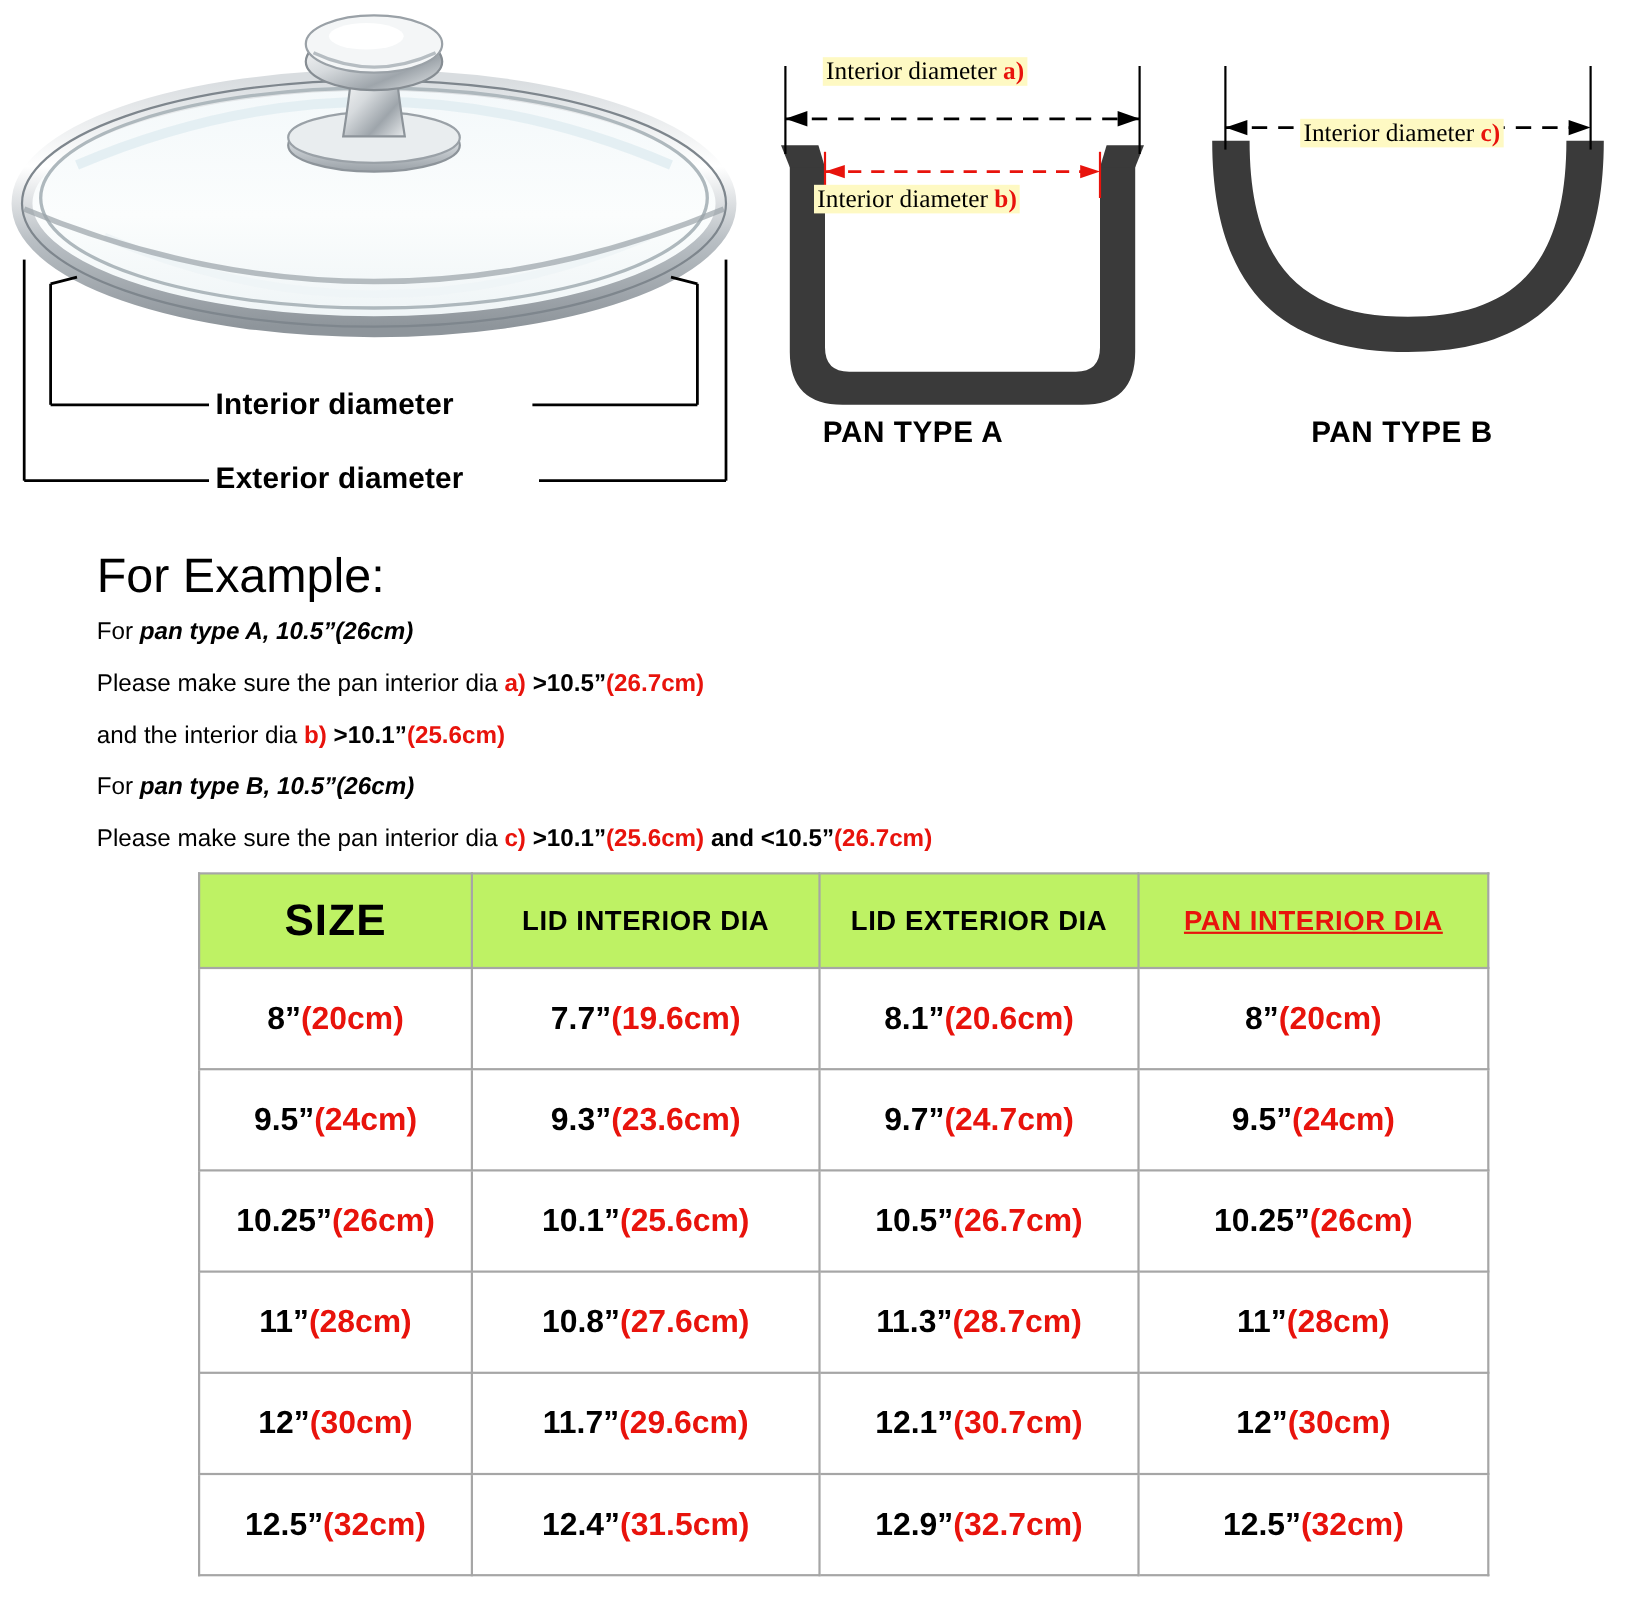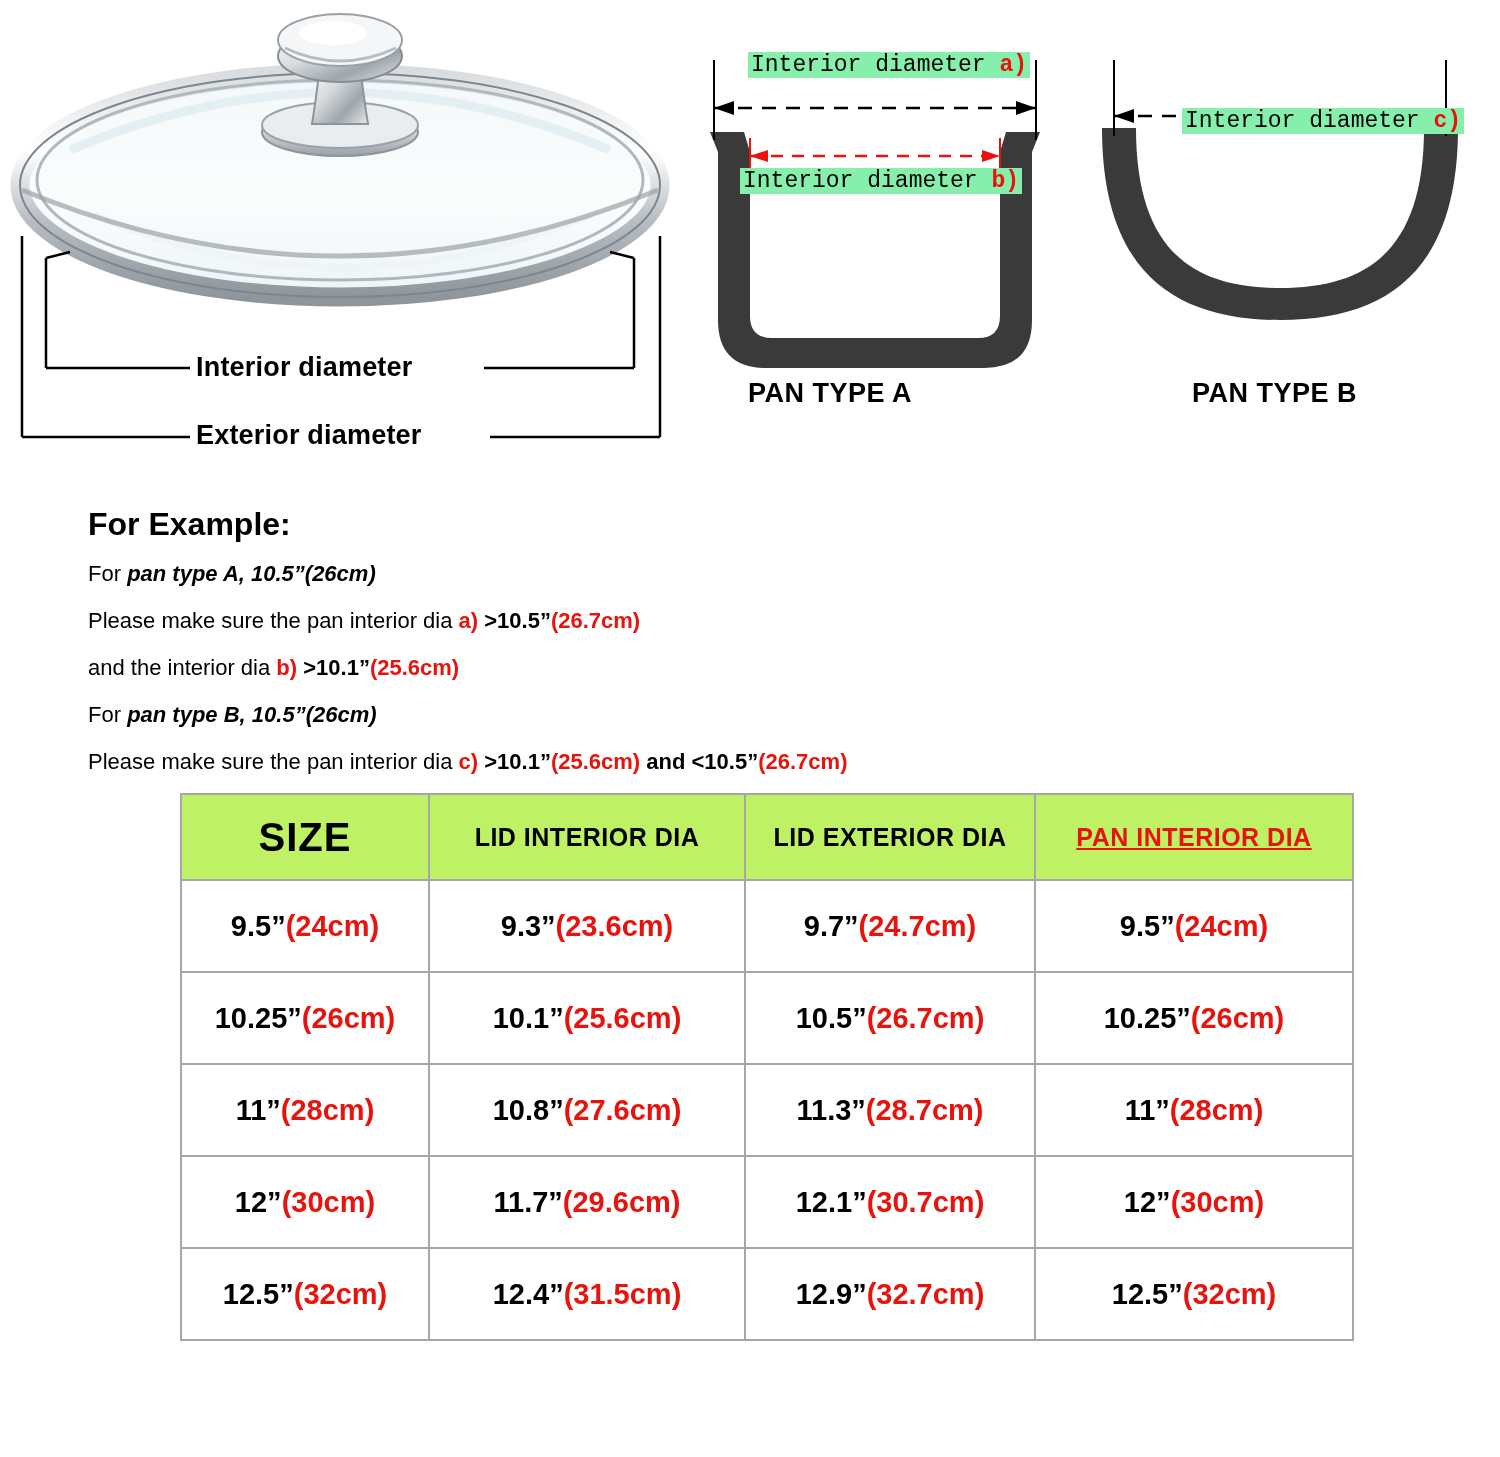--- a/index.html
+++ b/index.html
@@ -66,44 +66,44 @@
     font-weight: bold;
     letter-spacing: 0.5px;
     white-space: nowrap;
   }
   #pan-a-caption { left: 748px; top: 378px; }
   #pan-b-caption { left: 1192px; top: 378px; }
 
   .dim-label {
     position: absolute;
     font-size: 23px;
-    font-family: Liberation Mono, monospace;
+    font-family: Liberation Serif, serif;
     white-space: nowrap;
-    background: #86efac;
+    background: #fef9c3;
     padding: 0 3px;
   }
   #dim-a { left: 748px; top: 52px; }
   #dim-b { left: 740px; top: 168px; }
   #dim-c { left: 1182px; top: 108px; }
   .dim-letter { color: #e8130c; font-weight: bold; }
 
   
   #example-block {
     position: absolute;
     left: 88px;
     top: 498px;
     width: 1380px;
   }
   .ex-line {
     font-size: 22px;
     line-height: 47px;
     font-weight: bold;
     white-space: nowrap;
   }
-  .ex-title { font-size: 32px; font-weight: bold; line-height: 52px; }
+  .ex-title { font-size: 44px; font-weight: normal; line-height: 52px; }
   .ex-plain { font-weight: normal; }
   .ital { font-style: italic; font-weight: bold; }
   .red { color: #e8130c; }
   .redb { color: #e8130c; font-weight: bold; }
 
   
   #size-table {
     position: absolute;
     left: 180px;
     top: 793px;
@@ -305,20 +305,26 @@
   <thead>
     <tr>
       <th class="col-1 big">SIZE</th>
       <th class="col-2">LID INTERIOR DIA</th>
       <th class="col-3">LID EXTERIOR DIA</th>
       <th class="col-4 underline-red">PAN INTERIOR DIA</th>
     </tr>
   </thead>
   <tbody>
     <tr>
+      <td><span>8”</span><span class="red">(20cm)</span></td>
+      <td><span>7.7”</span><span class="red">(19.6cm)</span></td>
+      <td><span>8.1”</span><span class="red">(20.6cm)</span></td>
+      <td><span>8”</span><span class="red">(20cm)</span></td>
+    </tr>
+    <tr>
       <td><span>9.5”</span><span class="red">(24cm)</span></td>
       <td><span>9.3”</span><span class="red">(23.6cm)</span></td>
       <td><span>9.7”</span><span class="red">(24.7cm)</span></td>
       <td><span>9.5”</span><span class="red">(24cm)</span></td>
     </tr>
     <tr>
       <td><span>10.25”</span><span class="red">(26cm)</span></td>
       <td><span>10.1”</span><span class="red">(25.6cm)</span></td>
       <td><span>10.5”</span><span class="red">(26.7cm)</span></td>
       <td><span>10.25”</span><span class="red">(26cm)</span></td>

